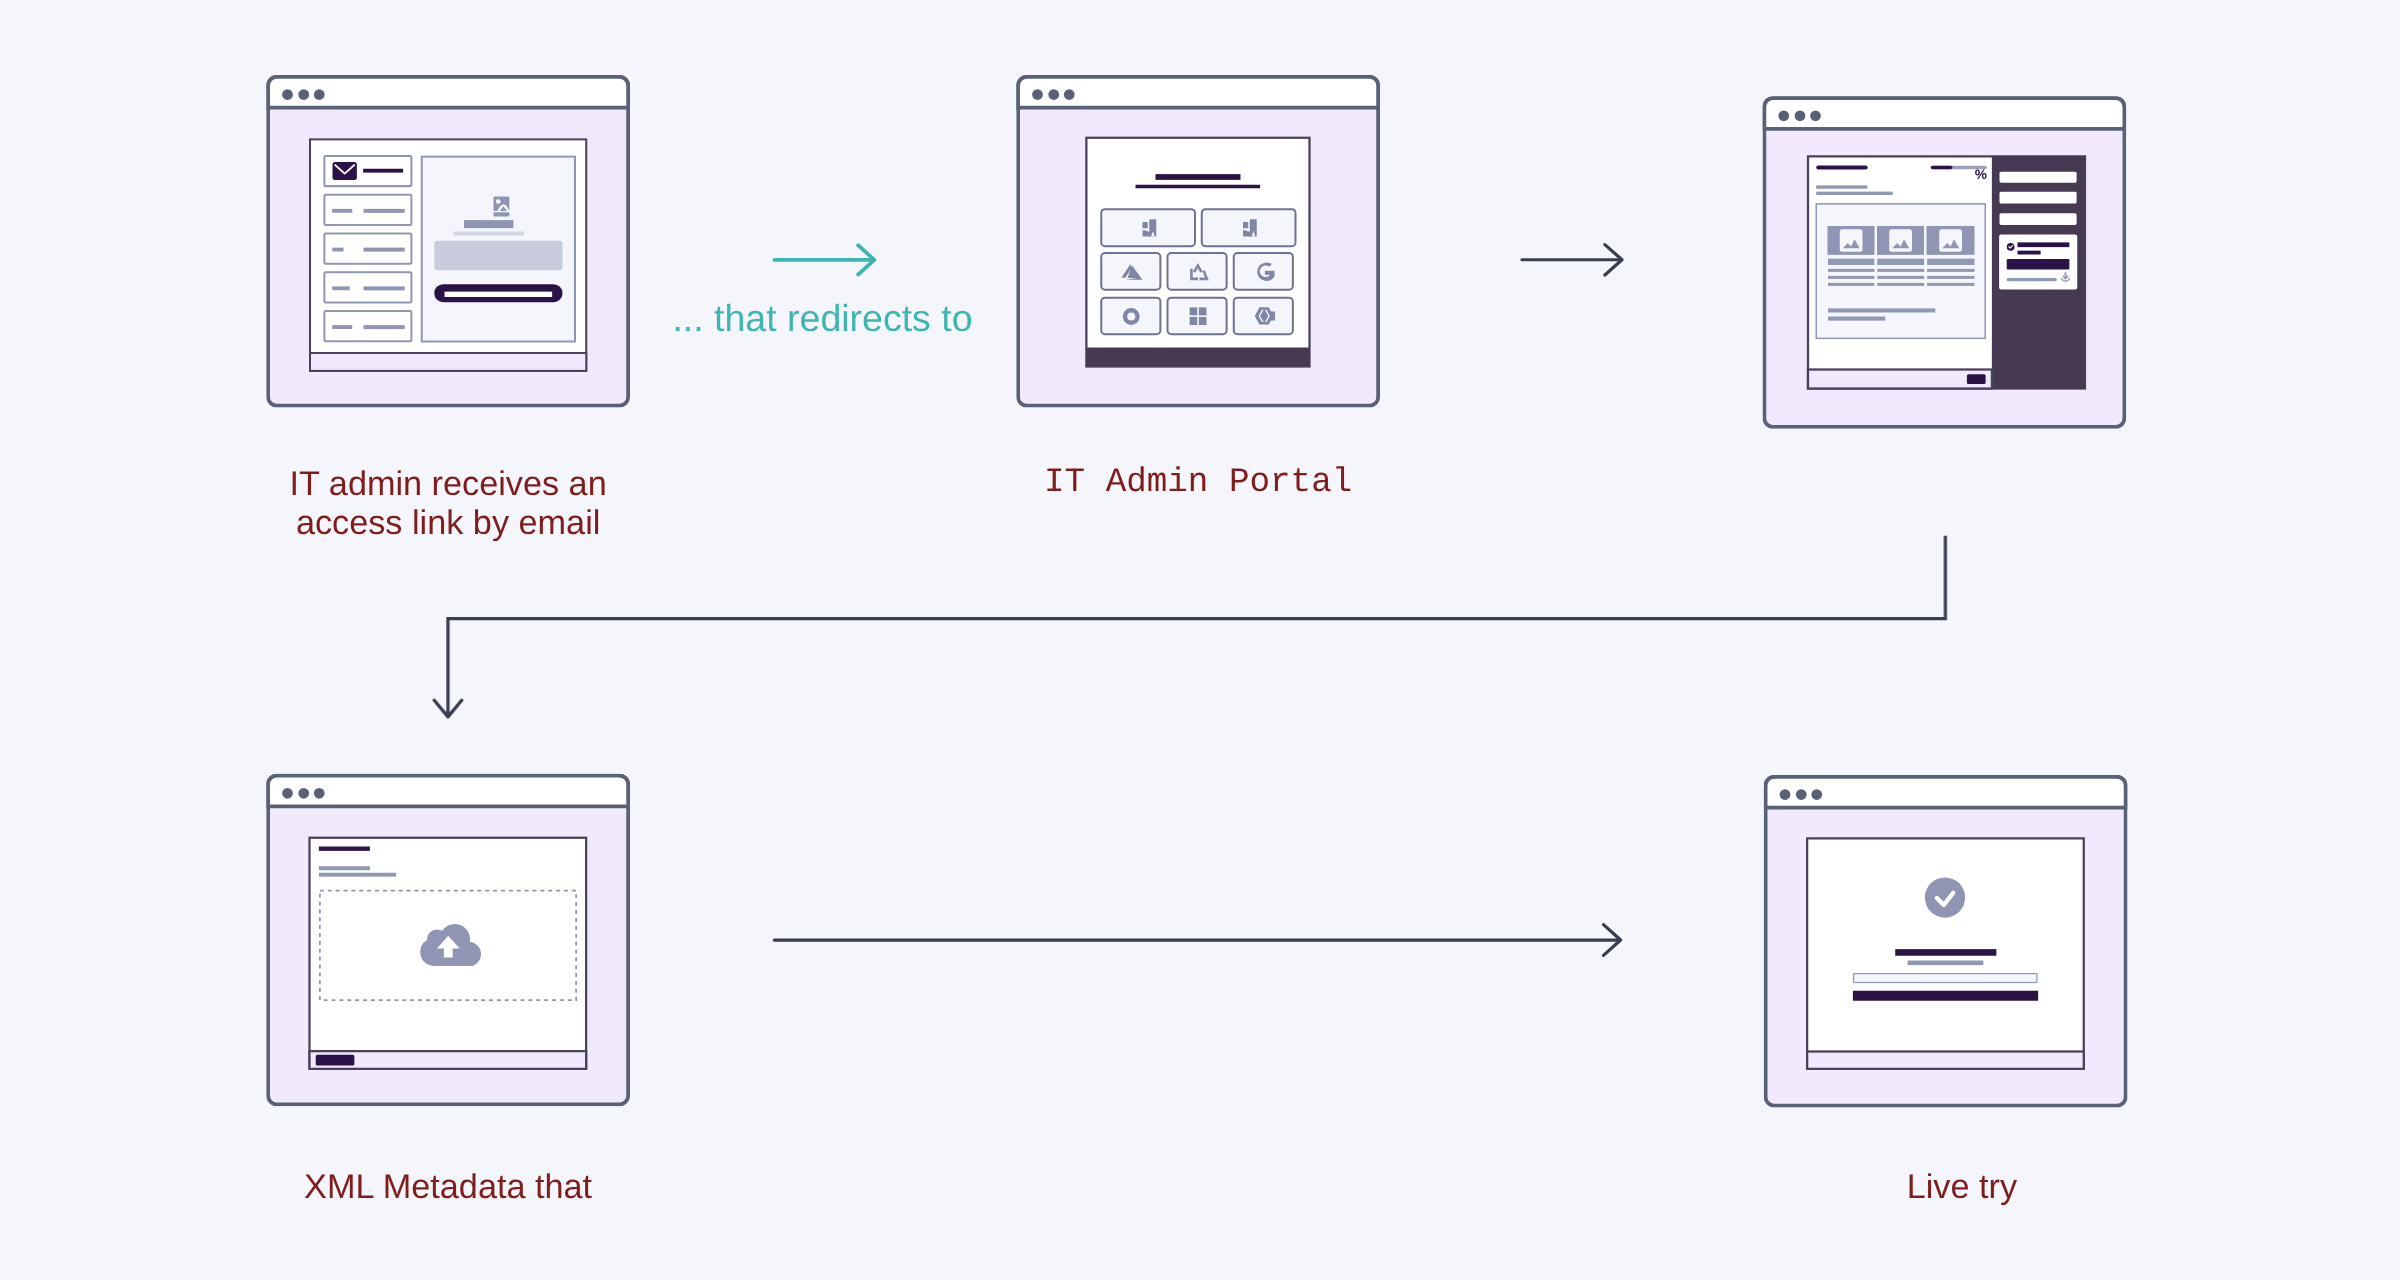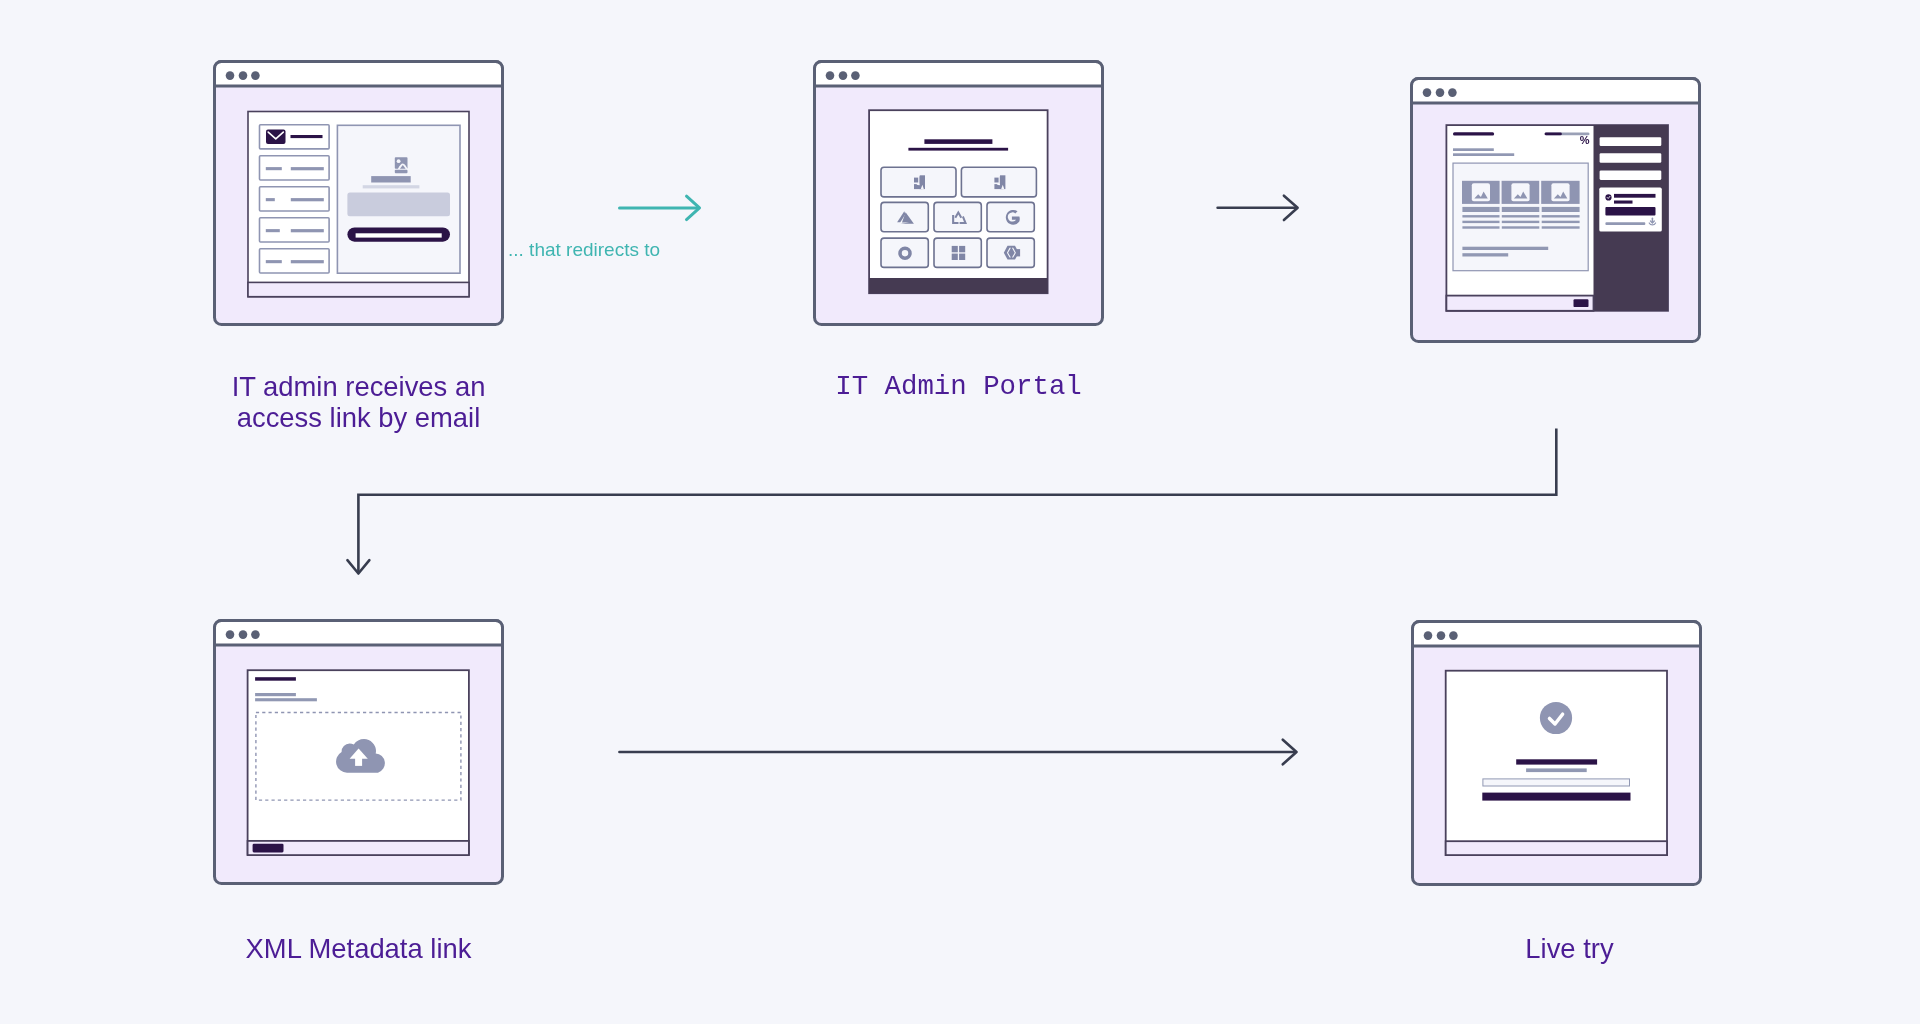--- a/index.html
+++ b/index.html
@@ -1,24 +1,24 @@
 <!DOCTYPE html>
 <html><head>
 <meta charset="utf-8">
 <title>SSO onboarding flow</title>
 <style>
   html,body{margin:0;padding:0;}
   body{width:1920px;height:1024px;background:#f5f6fb;overflow:hidden;
        font-family:"Liberation Sans",sans-serif;}
   .stage{position:relative;width:1920px;height:1024px;background:#f5f6fb;}
   .card{position:absolute;}
-  .caption{position:absolute;text-align:center;color:#4c1d95;font-size:27.4px;
+  .caption{position:absolute;text-align:center;color:#7f1d1d;font-size:27.4px;
            line-height:31px;white-space:pre-line;transform:translateZ(0);}
   .conn{position:absolute;}
-  .connlabel{position:absolute;color:#3fb5b1;font-size:19px;
+  .connlabel{position:absolute;color:#3fb5b1;font-size:30px;text-align:center;
              white-space:nowrap;transform:translateZ(0);}
   .pctlabel{position:absolute;color:#2b1347;font-size:11px;font-weight:bold;
             text-align:right;line-height:11px;transform:translateZ(0);}
   svg{display:block;}
 </style>
 </head>
 <body>
 
 <div class="stage">
 
@@ -253,21 +253,21 @@
              A12.5 12.5 0 0 1 151.1 120.1
              A12.2 12.2 0 0 1 163.0 132.1
              A12.2 12.2 0 0 1 162.7 134.4
              A9.9 9.9 0 0 1 165.0 153.7
              z" fill="#8f95b2"></path>
     <path d="M136.6 139.8 L145.6 129.5 L154.8 139.8 z" fill="#ffffff"></path>
     <path d="M142.1 138.8 h7.0 v8.1 h-7.0 z" fill="#ffffff"></path>
   </g>
 </svg>
 </div>
-<div class="caption" style="left:213px;top:933px;width:291px;">XML Metadata link</div>
+<div class="caption" style="left:213px;top:933px;width:291px;">XML Metadata that</div>
 
 <div class="card" style="left:1411px;top:620px;">
 <svg width="291" height="266" viewBox="0 0 291 266">
   <rect x="1.5" y="1.5" width="288" height="263" rx="7" fill="#f1eafc" stroke="#5a6075" stroke-width="3"></rect>
   <path d="M1.5 26 L1.5 8.5 A7 7 0 0 1 8.5 1.5 L282.5 1.5 A7 7 0 0 1 289.5 8.5 L289.5 26 Z" fill="#ffffff" stroke="#5a6075" stroke-width="3"></path>
   <circle cx="17" cy="15.6" r="4.3" fill="#5a6075"></circle>
   <circle cx="30" cy="15.6" r="4.3" fill="#5a6075"></circle>
   <circle cx="42.4" cy="15.6" r="4.3" fill="#5a6075"></circle>
 
   <rect x="34.7" y="50.7" width="221.3" height="184.4" fill="#ffffff" stroke="#4a415c" stroke-width="1.8"></rect>

